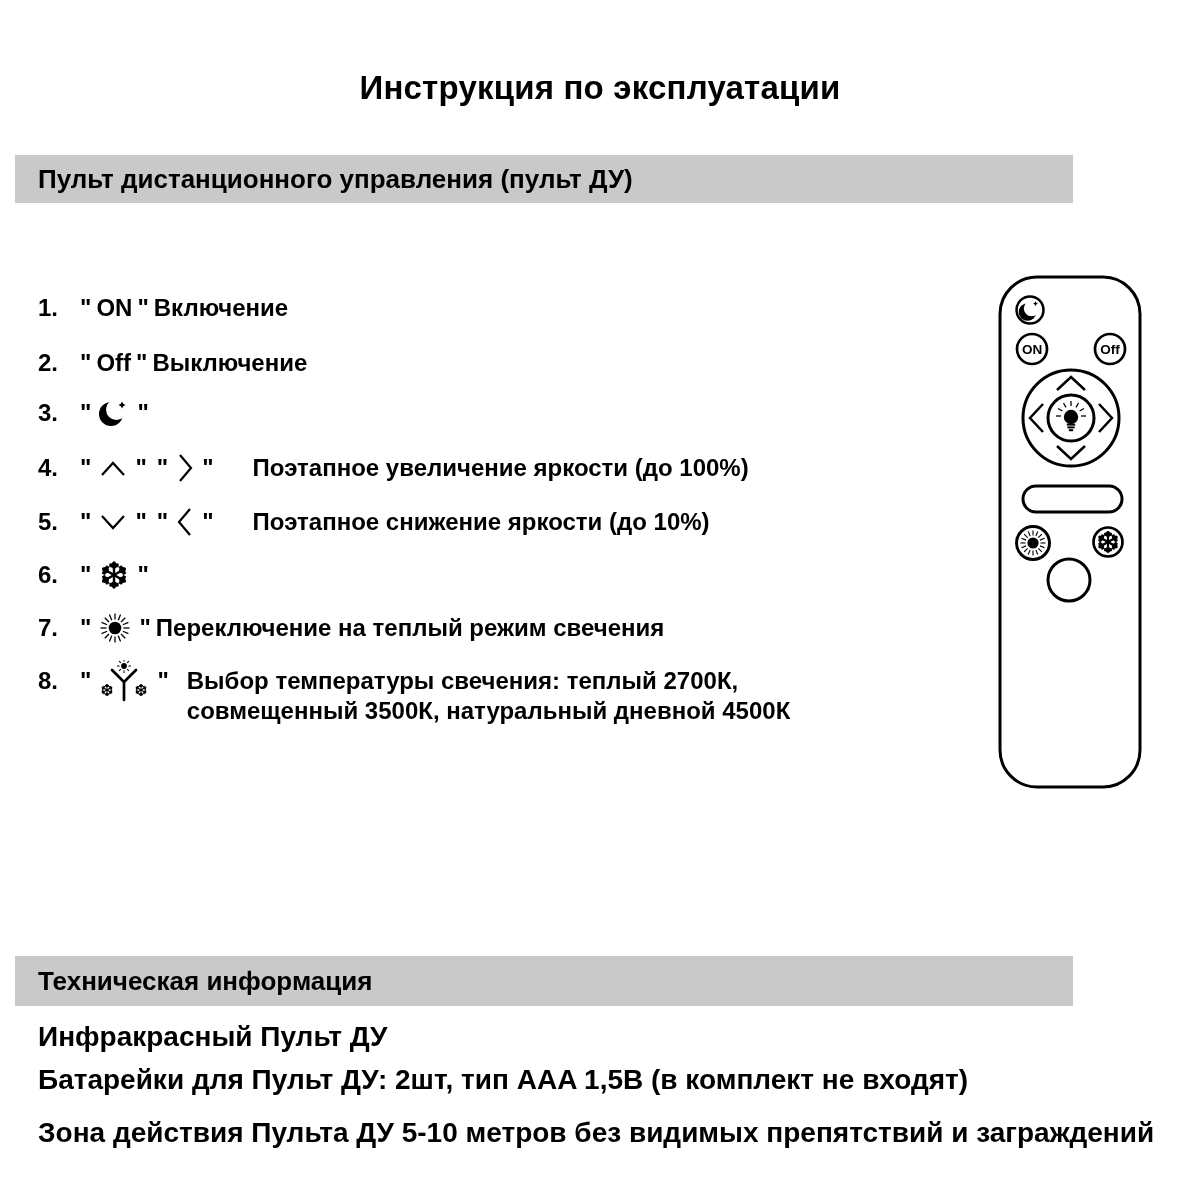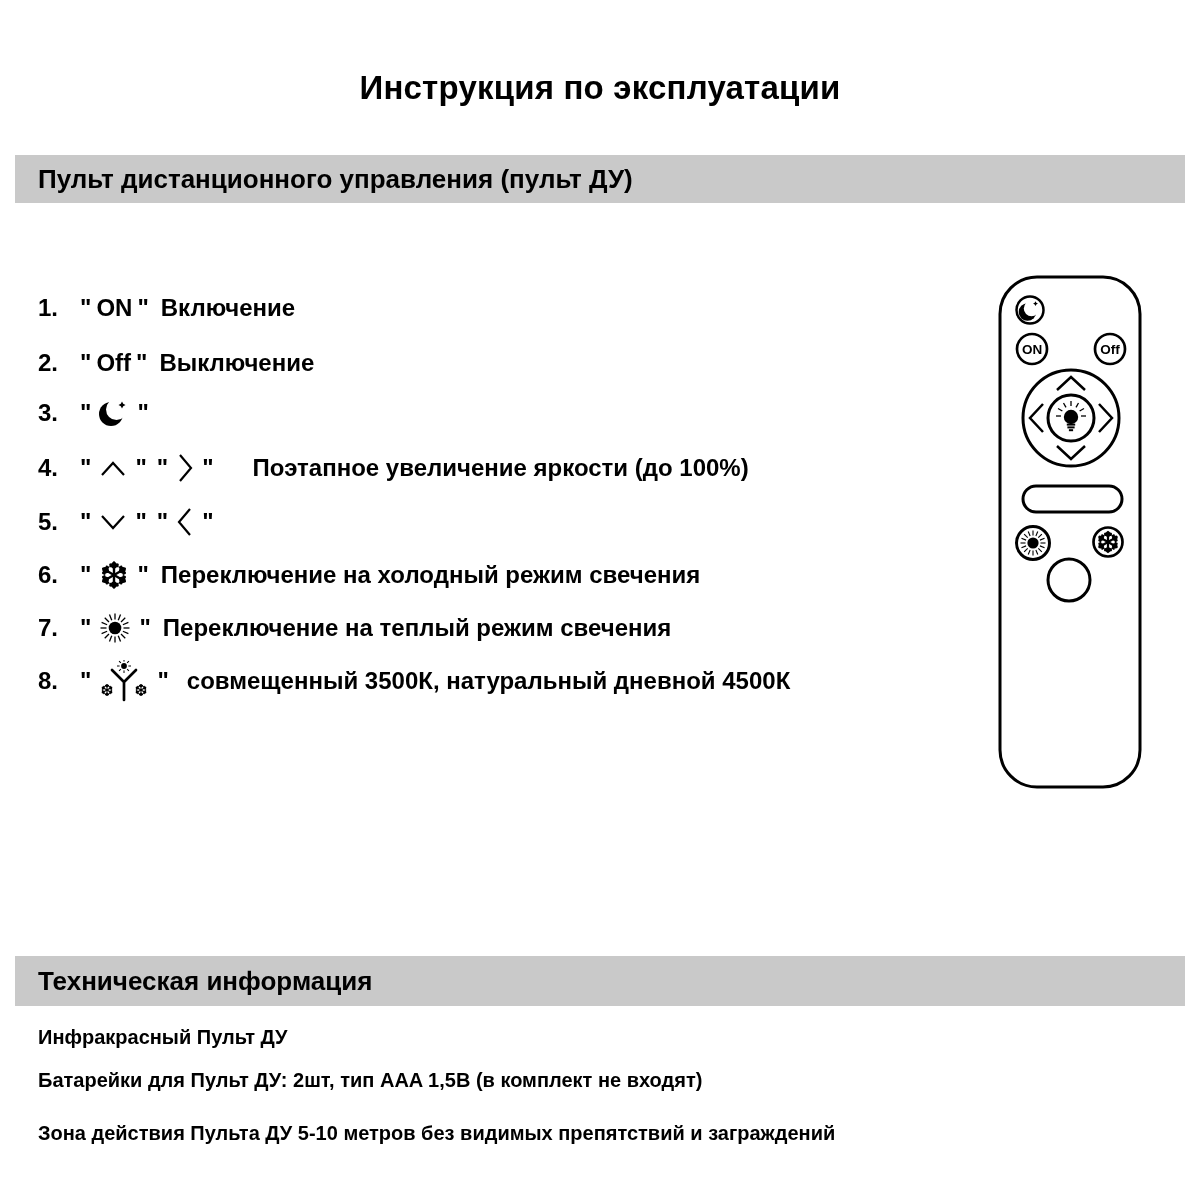--- a/index.html
+++ b/index.html
@@ -1,34 +1,34 @@
 <!DOCTYPE html>
 <html><head>
 <meta charset="utf-8">
 <style>
   html,body{margin:0;padding:0;background:#fff;}
   body{width:1200px;height:1200px;font-family:"Liberation Sans",sans-serif;color:#000;font-weight:700;}
   .page{position:relative;width:1200px;height:1200px;overflow:hidden;background:#fff;border-radius:13px;}
   .title{position:absolute;top:69px;left:0;width:100%;text-align:center;font-size:33px;letter-spacing:0.2px;}
-  .banner{position:absolute;left:15px;width:1170px;background:#c9c9c9;display:flex;align-items:center;
+  .banner{position:absolute;left:15px;width:1058px;background:#c9c9c9;display:flex;align-items:center;
           padding-left:23px;box-sizing:border-box;font-size:26px;}
   .banner-remote{top:155px;height:48px;}
   .banner-tech{top:956px;height:50px;}
   .item{position:absolute;left:38px;display:flex;align-items:center;height:34px;font-size:24px;white-space:nowrap;}
   .item-multiline{align-items:flex-start;height:auto;}
   .num{width:37px;}
   .q{margin:0 5px;}
   .icon{display:inline-flex;align-items:center;justify-content:center;margin:0 2px;}
-  .txt{margin-left:7px;}
+  .txt{margin-left:0;}
   .txt-far{margin-left:34px;}
   .cellrow{display:flex;align-items:center;height:34px;}
   .txt-multi{margin-left:13px;margin-top:2px;}
   .txt-multi div{line-height:30px;}
   .remote{position:absolute;left:995px;top:271px;width:150px;height:522px;}
-  .tech-line{position:absolute;left:38px;font-size:20px;line-height:30px;white-space:nowrap;}
+  .tech-line{position:absolute;left:38px;font-size:28px;line-height:30px;white-space:nowrap;}
   .tl-0{top:1022px;} .tl-1{top:1065px;} .tl-2{top:1118px;}
   svg{display:block;}
 </style>
 </head>
 <body>
 
 <div class="page">
 
   <div class="title">Инструкция по эксплуатации</div>
 
@@ -93,20 +93,21 @@
         </svg>
     </span>
     <span class="q">"</span>
     <span class="q">"</span>
     <span class="icon">
       <svg width="20" height="34" viewBox="0 0 20 34">
           <path d="M15,4 L4,17 L15,30" fill="none" stroke="#000" stroke-width="2.2"></path>
         </svg>
     </span>
     <span class="q">"</span>
+    <span class="txt txt-far">Поэтапное снижение яркости (до 10%)</span>
   </div>
 
   <div class="item" style="top:558px">
     <span class="num">6.</span>
     <span class="q">"</span>
     <span class="icon">
       <svg width="32" height="32" viewBox="-16 -16 32 32">
         <defs>
             <path id="fa6" d="M0,0 L0,-12.5 M0,-12.5 L-3.6,-8.9 M0,-12.5 L3.6,-8.9 M0,-6.8 L-3.6,-10.4 M0,-6.8 L3.6,-10.4"></path>
           </defs>
@@ -114,21 +115,20 @@
           <use href="#fa6"></use>
             <use href="#fa6" transform="rotate(60)"></use>
             <use href="#fa6" transform="rotate(120)"></use>
           <use href="#fa6" transform="rotate(180)"></use>
             <use href="#fa6" transform="rotate(240)"></use>
             <use href="#fa6" transform="rotate(300)"></use>
         </g>
       </svg>
     </span>
     <span class="q">"</span>
-    <span class="txt">Переключение на холодный режим свечения</span>
   </div>
 
   <div class="item" style="top:611px">
     <span class="num">7.</span>
     <span class="q">"</span>
     <span class="icon">
       <svg width="34" height="34" viewBox="-17 -17 34 34">
         <circle r="6.3" fill="#000"></circle>
         <g stroke="#000" stroke-width="1.3">
           <line y1="-8.5" y2="-14.5"></line>
@@ -193,20 +193,21 @@
               <use href="#fa8" transform="rotate(120)"></use>
             <use href="#fa8" transform="rotate(180)"></use>
               <use href="#fa8" transform="rotate(240)"></use>
               <use href="#fa8" transform="rotate(300)"></use>
           </g>
         </svg>
       </span>
       <span class="q">"</span>
     </span>
     <span class="txt-multi">
+      <div>Выбор температуры свечения: теплый 2700К,</div>
       <div>совмещенный 3500К, натуральный дневной 4500К</div>
     </span>
   </div>
 
   <div class="remote">
     <svg width="150" height="522" viewBox="0 0 150 522">
       <rect x="5" y="6" width="140" height="510" rx="37" fill="#fff" stroke="#000" stroke-width="3"></rect>
 
       <g>
         <circle cx="35" cy="39" r="13.5" fill="#fff" stroke="#000" stroke-width="2.5"></circle>

